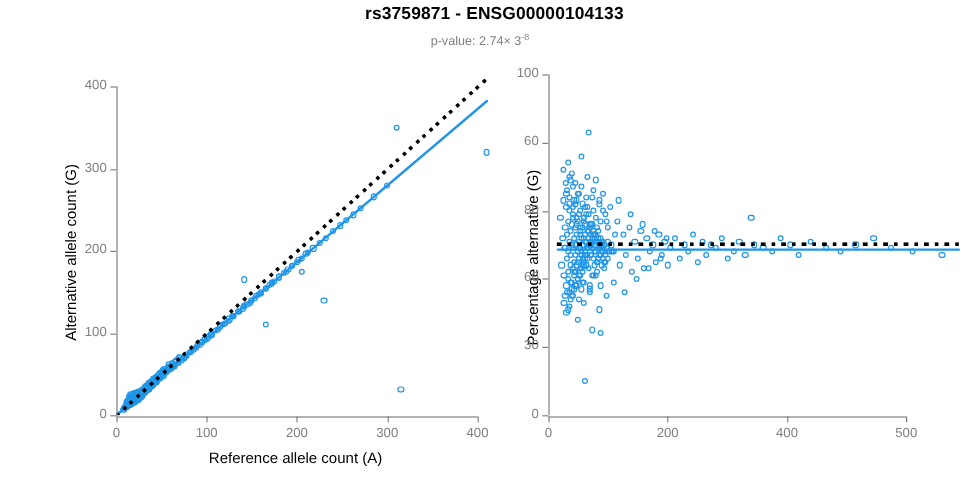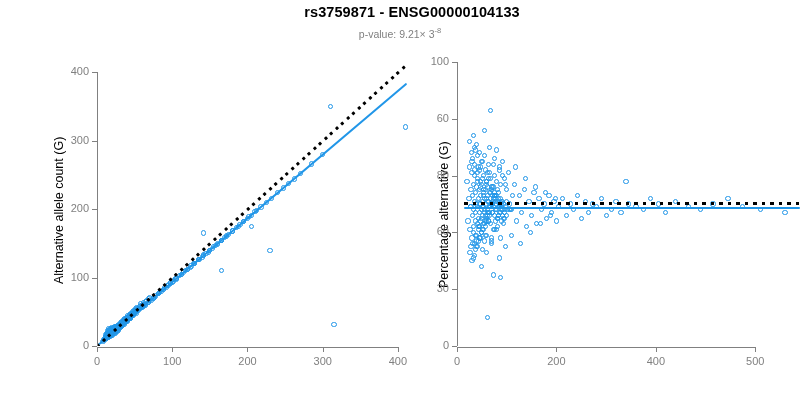--- a/index.html
+++ b/index.html
@@ -44,25 +44,26 @@
   .dotline-h i{position:absolute;width:3.5px;height:3px;background:#000;top:0;}
 </style>
 </head>
 <body>
 
 <div id="root">
 
   <div class="title">rs3759871 - ENSG00000104133</div>
 
   <div class="subtitle">
-    <span>p-value: 9.21</span><span>× 3</span><sup>-8</sup>
+    <span>p-value: 2.74</span><span>× 3</span><sup>-8</sup>
   </div>
 
   <div class="panel" id="panel-left" style="left:0;top:0;width:420px;height:400px;">
     <div class="axistitle y" style="left:52px;top:284px;">Alternative allele count (G)</div>
+    <div class="axistitle x" style="left:174px;top:375px;">Reference allele count (A)</div>
     <div class="plotarea" id="plot-left" style="left:97px;top:62px;width:316px;height:284px;">
         <div class="pt" style="left: 3.41905px; top: 276.61px; height: 5.2px; width: 5.2px;"></div>
         <div class="pt" style="left: 4.17143px; top: 275.925px; height: 5.2px; width: 5.2px;"></div>
         <div class="pt" style="left: 4.92381px; top: 275.241px; height: 5.2px; width: 5.2px;"></div>
         <div class="pt" style="left: 4.92381px; top: 273.872px; height: 5.2px; width: 5.2px;"></div>
         <div class="pt" style="left: 5.67619px; top: 274.557px; height: 5.2px; width: 5.2px;"></div>
         <div class="pt" style="left: 5.67619px; top: 272.504px; height: 5.2px; width: 5.2px;"></div>
         <div class="pt" style="left: 6.42857px; top: 273.872px; height: 5.2px; width: 5.2px;"></div>
         <div class="pt" style="left: 6.42857px; top: 271.819px; height: 5.2px; width: 5.2px;"></div>
         <div class="pt" style="left: 6.42857px; top: 270.451px; height: 5.2px; width: 5.2px;"></div>

